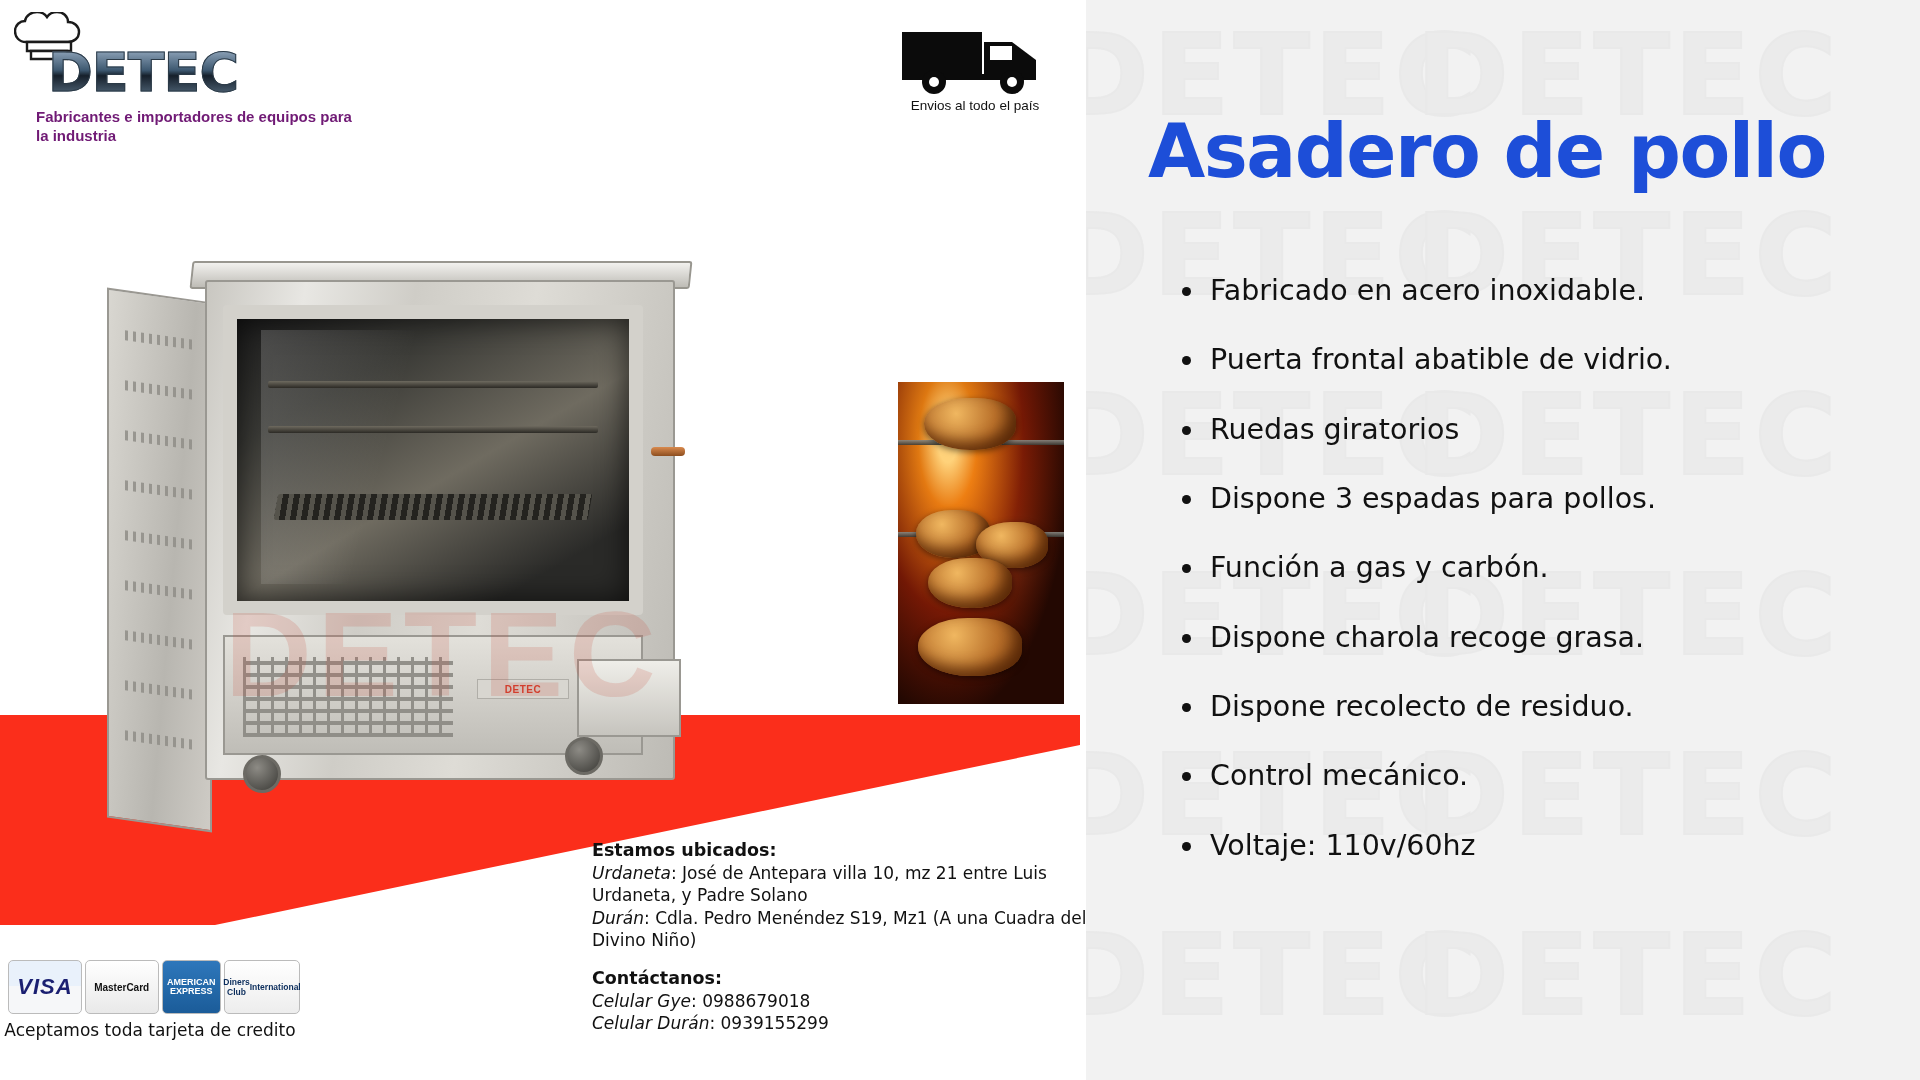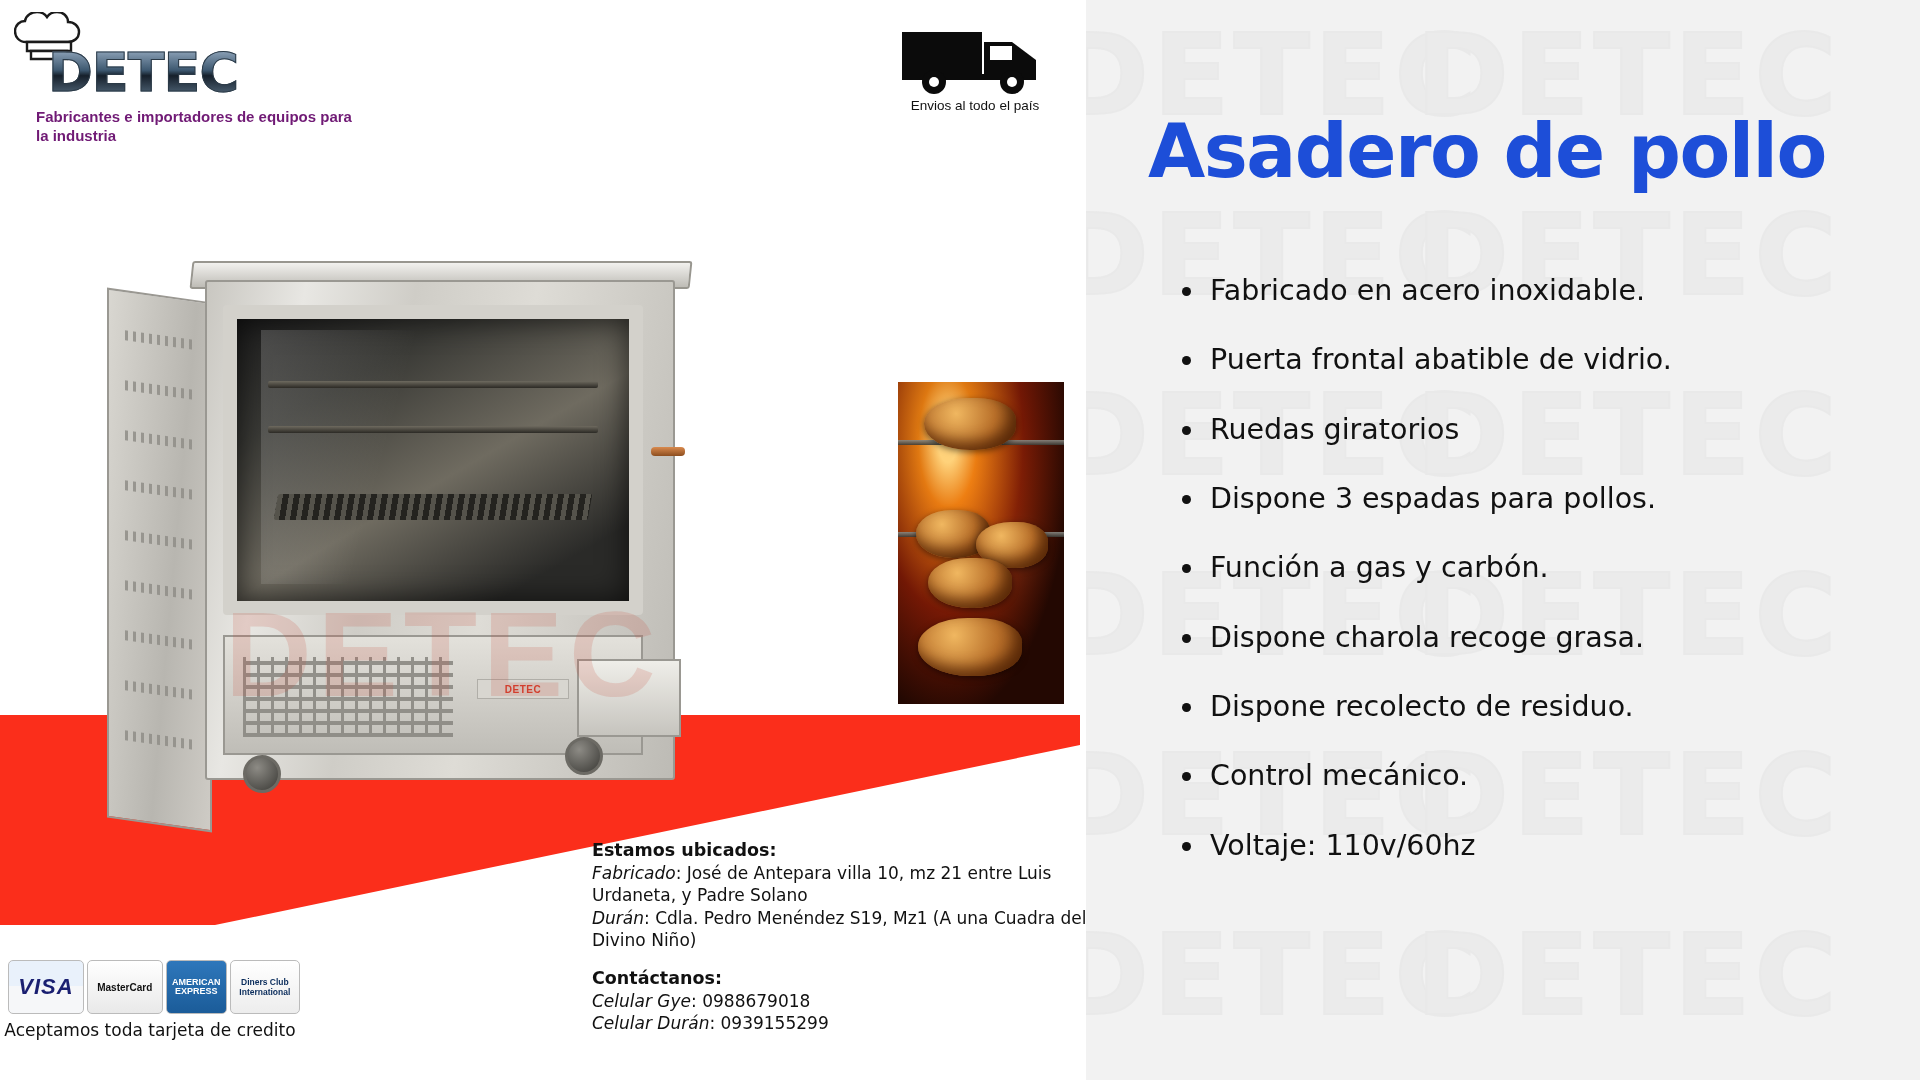--- a/index.html
+++ b/index.html
@@ -305,21 +305,21 @@
     color: #fff;
     font-size: 9px;
     line-height: 1.05;
     text-align: center;
   }
   .card-diners {
     width: 76px;
     background: linear-gradient(180deg,#ffffff,#ededed);
     color: #0b2d5c;
     font-size: 8.5px;
-    flex-direction: column;
+    flex-direction: row;
     gap: 0;
     align-items: center;
   }
   #payment-text {
     margin-top: 6px;
     font-family: "DejaVu Sans", sans-serif;
     font-size: 17px;
     color: #111;
     line-height: 1.25;
   }
@@ -464,21 +464,21 @@
       <div class="grill-bar" style="top:150px"></div>
       <div class="chicken" style="left:26px; top:16px; width:92px; height:52px;"></div>
       <div class="chicken" style="left:18px; top:128px; width:74px; height:48px;"></div>
       <div class="chicken" style="left:78px; top:140px; width:72px; height:46px;"></div>
       <div class="chicken" style="left:30px; top:176px; width:84px; height:50px;"></div>
       <div class="chicken" style="left:20px; top:236px; width:104px; height:58px;"></div>
     </div>
 
     <div id="info-block">
       <div class="head">Estamos ubicados:</div>
-      <div class="line"><em>Fabricado</em><span>: José de Antepara villa 10, mz 21 entre Luis Urdaneta, y Padre Solano</span></div>
+      <div class="line"><em>Urdaneta</em><span>: José de Antepara villa 10, mz 21 entre Luis Urdaneta, y Padre Solano</span></div>
       <div class="line"><em>Durán</em><span>: Cdla. Pedro Menéndez S19, Mz1 (A una Cuadra del Divino Niño)</span></div>
       <div class="gap"></div>
       <div class="head">Contáctanos:</div>
       <div class="line"><em>Celular Gye</em><span>: 0988679018</span></div>
       <div class="line"><em>Celular Durán</em><span>: 0939155299</span></div>
     </div>
 
     <div id="payment-block">
       <div id="cards">
         <div class="card card-visa">VISA</div>

